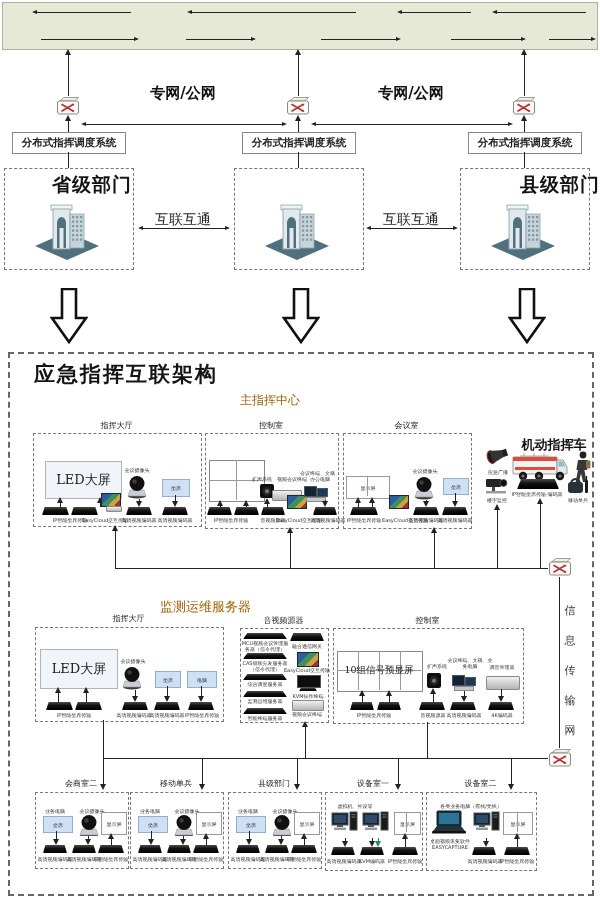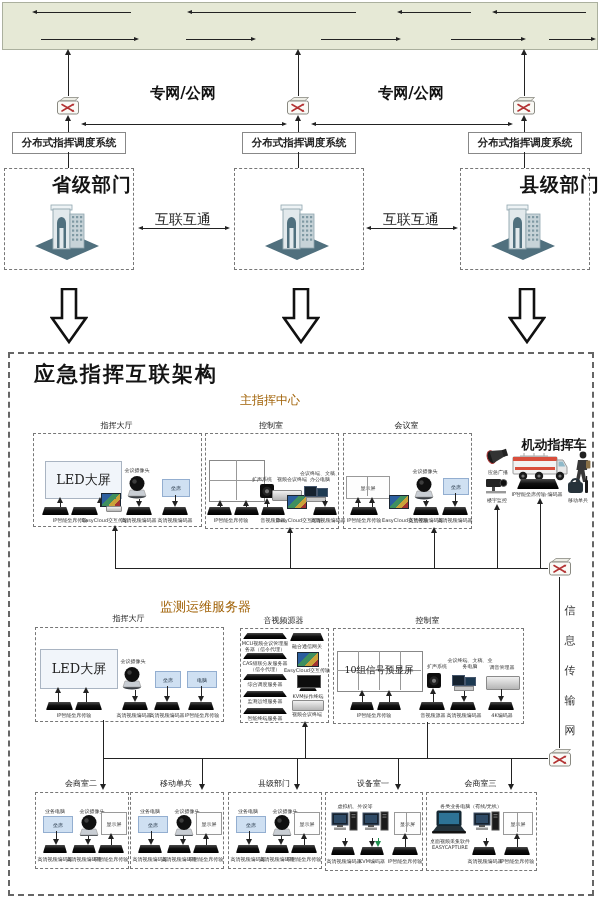--- a/index.html
+++ b/index.html
@@ -565,21 +565,21 @@
     <div class="ad adg" style="left:375px;top:841px"></div>
   <div class="au" style="left:402px;top:833px"></div>
     <div class="vl" style="left:405px;top:839px;height:8px"></div>
   <div class="dev" style="left:331px;top:847px;width:24px;height:8px"></div>
   <div class="dev" style="left:360px;top:847px;width:24px;height:8px"></div>
   <div class="dev" style="left:392px;top:847px;width:26px;height:8px"></div>
   <div class="lbl" style="left:325px;top:858px;width:38px">高清视频编码器</div>
   <div class="lbl" style="left:356px;top:858px;width:32px">KVM编码器</div>
   <div class="lbl" style="left:387px;top:858px;width:36px">IP智能坐席传输</div>
 
-  <div class="rt" style="left:426px;top:778px;width:109px">会商室三</div>
+  <div class="rt" style="left:426px;top:778px;width:109px">设备室二</div>
   <div class="dashed" style="left:426px;top:792px;width:109px;height:77px"></div>
   <div class="lbl" style="left:429px;top:803px;width:84px">各类业务电脑（有线/无线）</div>
   <svg class="abs" style="left:431px;top:810px" width="36" height="26">
     <rect x="6" y="1" width="24" height="15" rx="1" fill="#16303e" stroke="#0c1c26"></rect>
     <rect x="8" y="3" width="20" height="11" fill="#2d7396"></rect>
     <path d="M2 21 L6 16 H30 L34 21 Z" fill="#24323a"></path>
     <rect x="1" y="21" width="34" height="2.5" rx="1" fill="#111"></rect>
   </svg>
   <div class="lbl" style="left:427px;top:838px;width:46px">桌面视频采集软件</div>
   <div class="lbl" style="left:427px;top:844px;width:46px">EASYCAPTURE</div>

